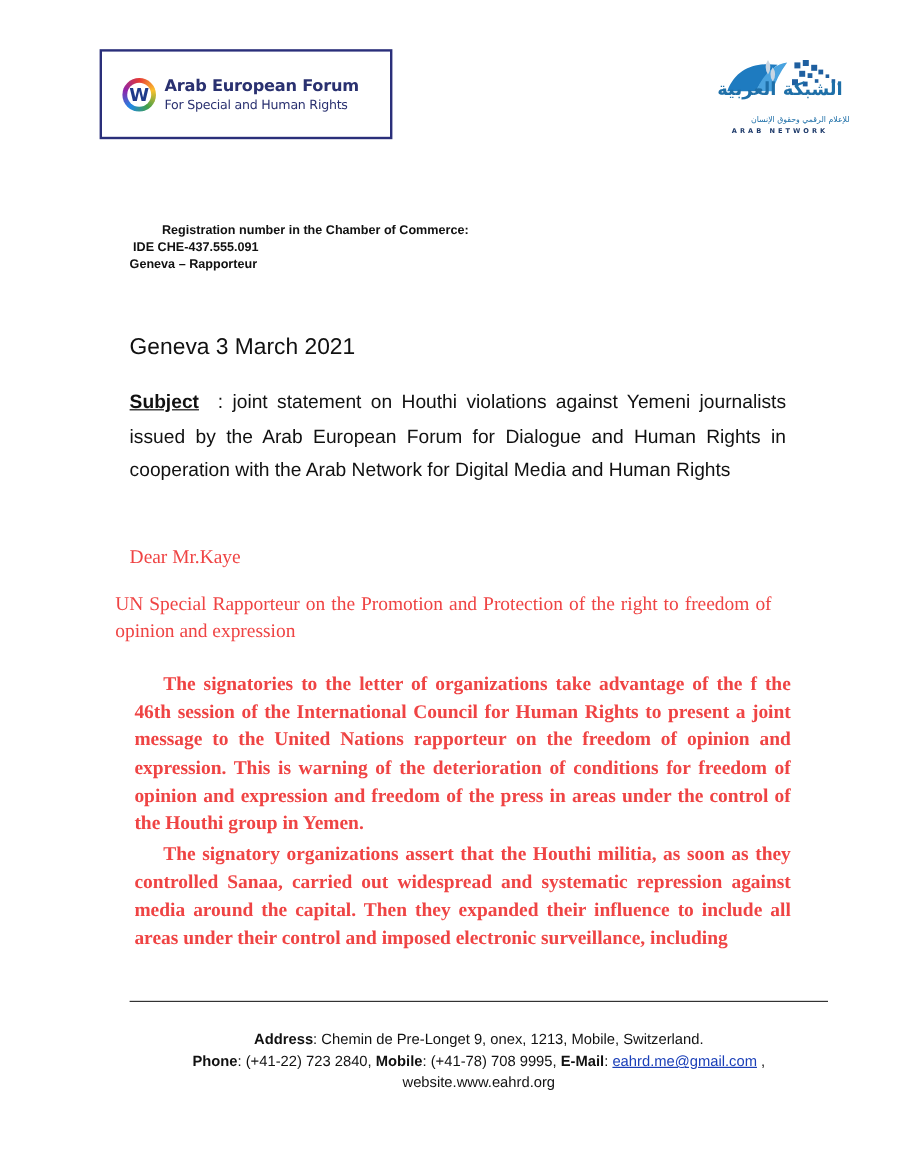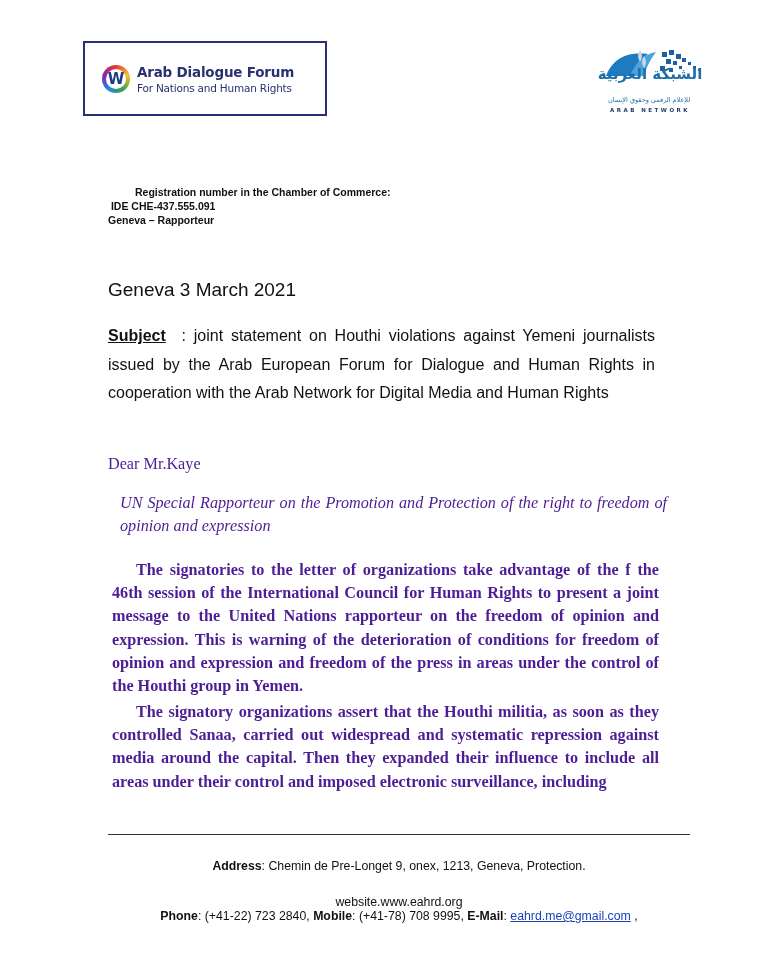--- a/index.html
+++ b/index.html
@@ -12,54 +12,54 @@
     background: conic-gradient(#e53935, #fbc02d, #43a047, #1e88e5, #8e24aa, #e53935); }
   #logo-left .ring::after { content: ""; position: absolute; left: 4px; top: 4px; width: 20px; height: 20px; border-radius: 50%; background: #fff; }
   #logo-left .w { position: absolute; left: 20px; top: 24px; width: 22px; height: 24px; z-index: 2; font-family: "DejaVu Sans", sans-serif; font-weight: bold; font-size: 15px; color: #1e3a8a; text-align: center; line-height: 24px; }
   #logo-left .t1 { position: absolute; left: 52px; top: 21px; font-family: "DejaVu Sans", sans-serif; font-weight: bold; font-size: 13.5px; color: #2a3170; white-space: nowrap; letter-spacing: -0.2px; }
   #logo-left .t2 { position: absolute; left: 52px; top: 39px; font-family: "DejaVu Sans", sans-serif; font-size: 10.5px; color: #2a3170; white-space: nowrap; letter-spacing: -0.2px; }
 
   
   #logo-right { left: 592px; top: 46px; width: 116px; height: 72px; }
   #logo-right .mark { position: absolute; left: 8px; top: 0; width: 104px; height: 34px; }
   #logo-right .ar { position: absolute; left: 0; top: 19px; width: 116px; text-align: center; font-family: "DejaVu Sans", sans-serif; font-weight: bold; font-size: 15px; color: #1e6fa8; direction: rtl; }
-  #logo-right .ar2 { position: absolute; left: 16px; top: 50px; width: 116px; text-align: left; font-family: "DejaVu Sans", sans-serif; font-size: 6.5px; color: #1e6fa8; direction: rtl; }
+  #logo-right .ar2 { position: absolute; left: 0; top: 50px; width: 116px; text-align: right; font-family: "DejaVu Sans", sans-serif; font-size: 6.5px; color: #1e6fa8; direction: rtl; }
   #logo-right .en { position: absolute; left: 0; top: 61px; width: 116px; text-align: center; font-family: "DejaVu Sans", sans-serif; font-weight: bold; font-size: 5.5px; letter-spacing: 2.5px; color: #1e3a6a; }
 
   
   .reg { left: 108px; font-family: "Liberation Sans", sans-serif; font-weight: bold; font-size: 10.5px; color: #111; white-space: nowrap; }
 
   
   .sans { font-family: "Liberation Sans", sans-serif; }
   #date { left: 108px; top: 279px; font-size: 19px; }
   #subject { left: 108px; top: 322px; width: 547px; font-size: 16px; line-height: 28.5px; text-align: justify; text-align-last: left; color: #111; }
   #subject .lbl { font-weight: bold; text-decoration: underline; margin-top: 48px; }
 
   
-  .serif { font-family: "Liberation Serif", serif; font-size: 16.2px; color: #4c1d95; }
+  .serif { font-family: "Liberation Serif", serif; font-size: 16.2px; color: #ef4444; }
   #salutation { left: 108px; top: 455px; }
-  #recipient { left: 120px; top: 492px; width: 547px; line-height: 23px; text-align: justify; text-align-last: left; font-style: italic; }
+  #recipient { left: 96px; top: 492px; width: 547px; line-height: 23px; text-align: justify; text-align-last: left; }
   .para { left: 112px; width: 547px; line-height: 23.2px; text-align: justify; text-align-last: left; text-indent: 24px; font-weight: bold; }
   #para1 { top: 559px; }
   #para2 { top: 701px; }
 
   
   #footer-rule { left: 108px; top: 834px; width: 582px; height: 0; border-top: 1.5px solid #333; }
   .foot { left: 108px; width: 582px; text-align: center; font-family: "Liberation Sans", sans-serif; font-size: 12.3px; color: #111; white-space: nowrap; }
   .foot b { font-weight: bold; }
   .foot a { color: #1a3fb8; text-decoration: underline; }
 </style>
 </head>
 <body>
 
 <div id="logo-left" class="abs">
   <div class="ring"></div>
   <div class="w">W</div>
-  <div class="t1">Arab Dialogue Forum</div>
-  <div class="t2">For Nations and Human Rights</div>
+  <div class="t1">Arab European Forum</div>
+  <div class="t2">For Special and Human Rights</div>
 </div>
 
 <div id="logo-right" class="abs">
   <svg class="mark" viewBox="0 0 104 34">
     <path d="M6 30 C14 10, 30 6, 48 8 C40 14, 34 22, 30 30 Z" fill="#1e7bc0"></path>
     <path d="M30 30 C36 16, 44 8, 56 6 C50 14, 46 22, 44 30 Z" fill="#4aa3df"></path>
     <path d="M40 4 q4 6 0 12 q-4 -6 0 -12z M44 10 q4 6 0 12 q-4 -6 0 -12z" fill="#c9d6e3"></path>
     <g fill="#1e5fa0">
       <rect x="62" y="6" width="5" height="5"></rect>
         <rect x="69" y="4" width="5" height="5"></rect>
@@ -90,17 +90,17 @@
 
 <div id="salutation" class="abs serif">Dear Mr.Kaye</div>
 
 <div id="recipient" class="abs serif">UN Special Rapporteur on the Promotion and Protection of the right  to freedom of opinion and expression</div>
 
 <div id="para1" class="abs serif para">The signatories to the letter of organizations take advantage of the f the 46th session of the International Council for Human Rights to present a joint message to the United Nations rapporteur on the freedom of opinion and expression. This is warning of the deterioration of conditions for freedom of opinion and expression and freedom of the press in areas under the control of the Houthi group in Yemen.</div>
 <div id="para2" class="abs serif para">The signatory organizations assert that the Houthi militia, as soon as they controlled Sanaa, carried out widespread and systematic repression against media around the capital. Then they expanded their influence to include all areas under their control and imposed electronic surveillance, including</div>
 
 <div id="footer-rule" class="abs"></div>
 
-<div class="abs foot" style="top:859px;"><b>Address</b><span>: Chemin de Pre-Longet 9, onex, 1213, Geneva, Protection.</span></div>
+<div class="abs foot" style="top:859px;"><b>Address</b><span>: Chemin de Pre-Longet 9, onex, 1213, Mobile, Switzerland.</span></div>
 
-<div class="abs foot" style="top:909px;"><b>Phone</b><span style="white-space:pre;">: (+41-22) 723 2840, </span><b>Mobile</b><span style="white-space:pre;">: (+41-78) 708 9995, </span><b>E-Mail</b><span style="white-space:pre;">: </span><a title="eahrd.me@gmail.com">eahrd.me@gmail.com</a><span style="white-space:pre;"> ,</span></div>
+<div class="abs foot" style="top:877px;"><b>Phone</b><span style="white-space:pre;">: (+41-22) 723 2840, </span><b>Mobile</b><span style="white-space:pre;">: (+41-78) 708 9995, </span><b>E-Mail</b><span style="white-space:pre;">: </span><a title="eahrd.me@gmail.com">eahrd.me@gmail.com</a><span style="white-space:pre;"> ,</span></div>
 
 <div class="abs foot" style="top:895px;">website.www.eahrd.org</div>
 
 </body></html>

